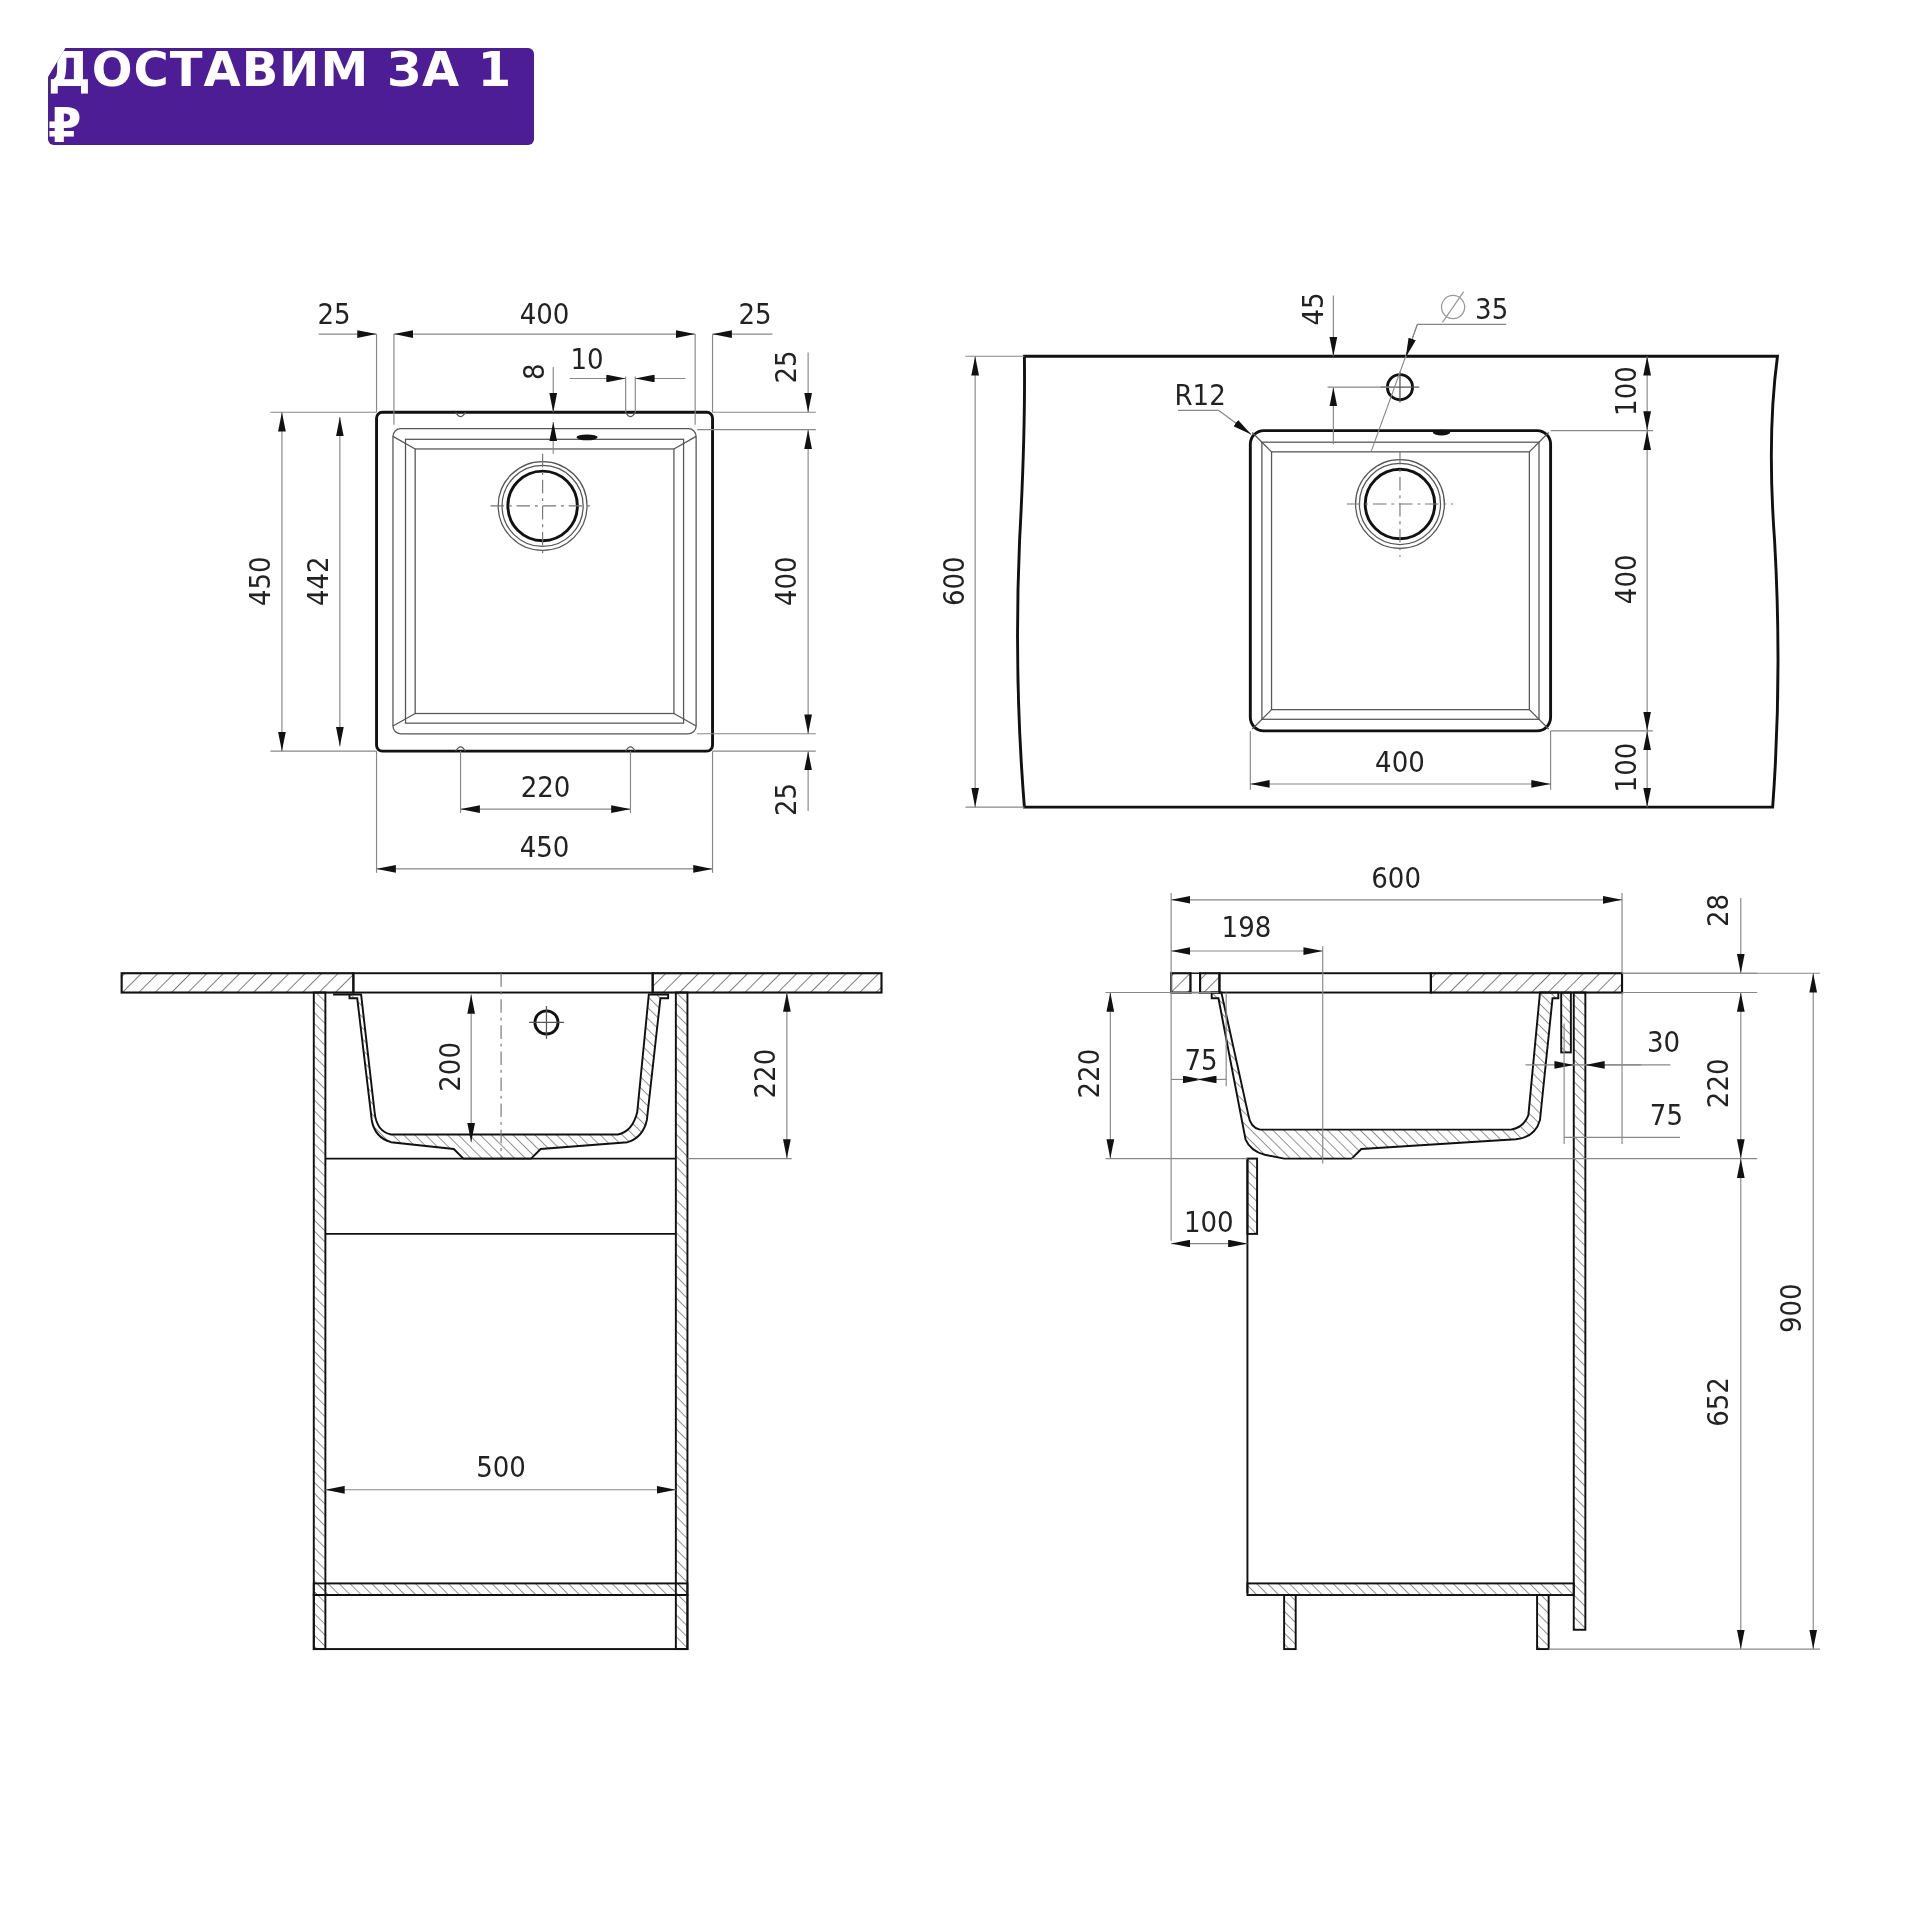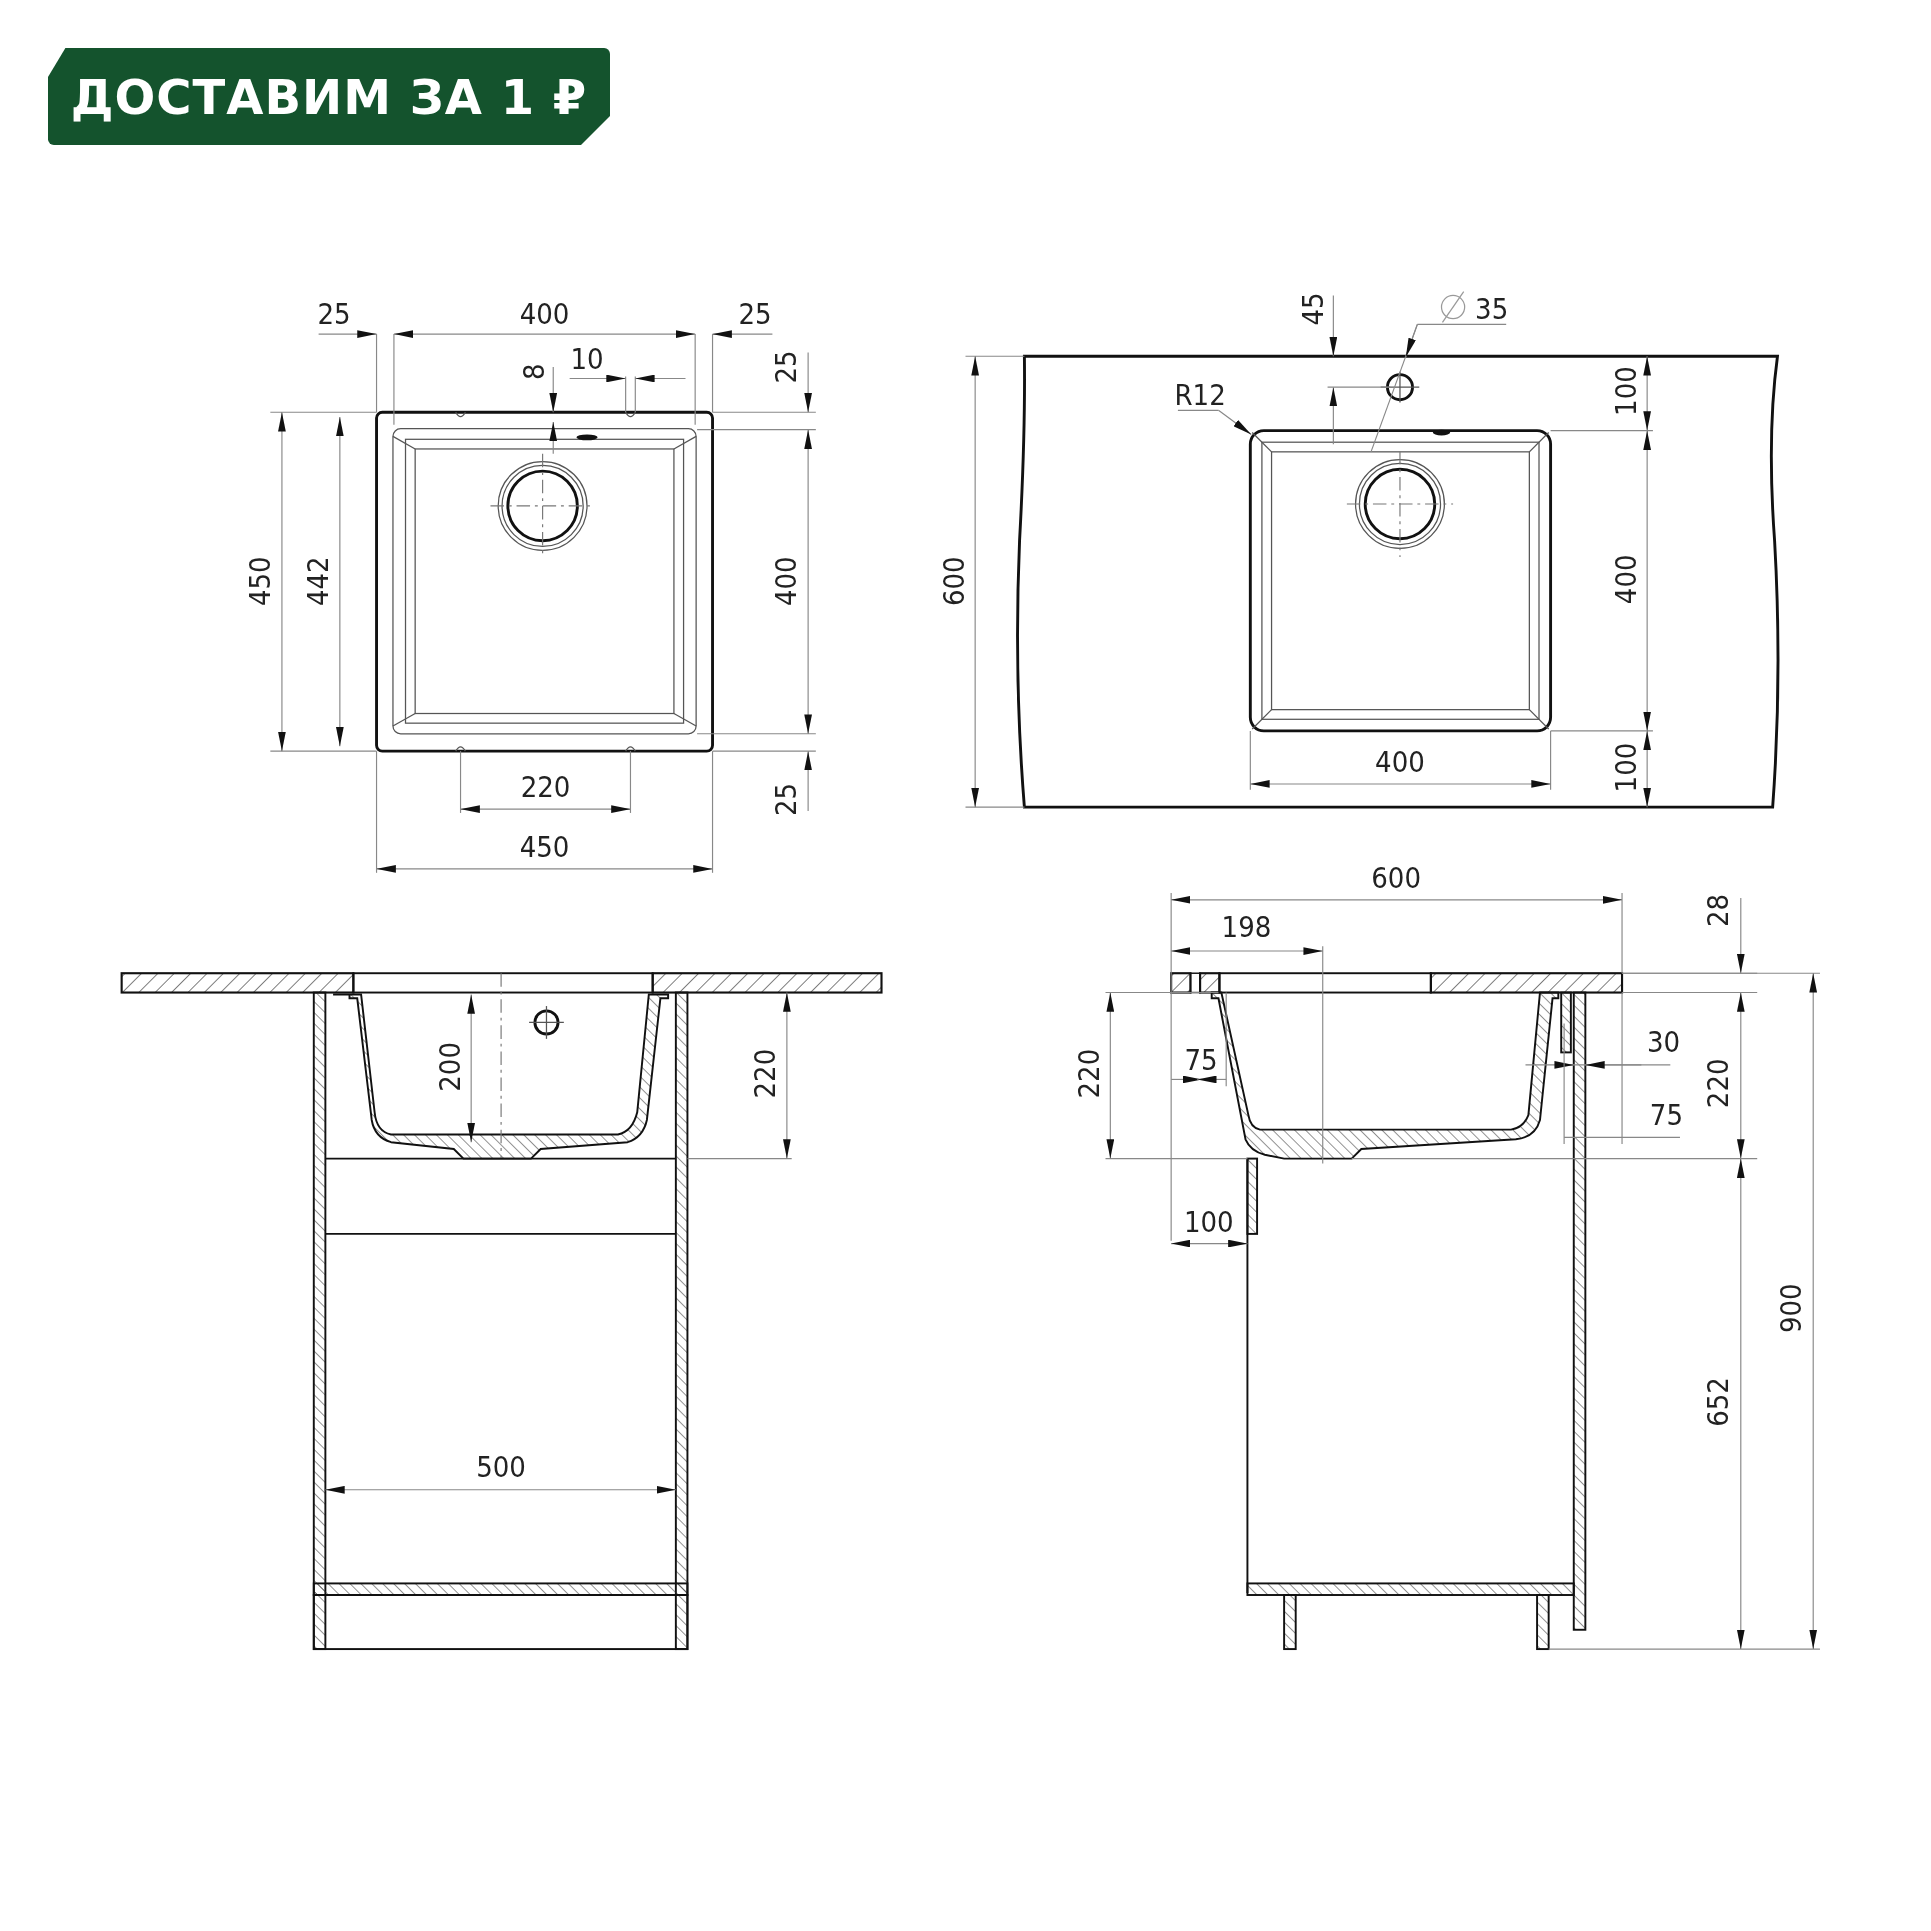--- a/index.html
+++ b/index.html
@@ -1,19 +1,19 @@
 <!DOCTYPE html>
 <html><head>
 <meta charset="utf-8">
 <style>
   html, body { margin: 0; padding: 0; background: #ffffff; }
   body { width: 1931px; height: 1931px; position: relative; overflow: hidden; font-family: "DejaVu Sans", sans-serif; }
   .badge {
-    position: absolute; left: 48px; top: 48px; width: 562px; height: 97px;
-    background: #14532d; color: #fff;
+    position: absolute; left: 48px; top: 48px; width: 486px; height: 97px;
+    background: #4c1d95; color: #fff;
     clip-path: polygon(17.4px 0, 100% 0, 100% 68px, 533px 97px, 0 97px, 0 29px);
     border-radius: 5.8px;
     display: flex; align-items: center; justify-content: center;
   }
   .badge span { font-family: "DejaVu Sans", sans-serif; font-weight: bold; font-size: 48px; letter-spacing: 1px; }
   svg.drawing { position: absolute; left: 0; top: 0; }
   .dim text, text.dim { font-family: "DejaVu Sans Condensed", "DejaVu Sans", sans-serif; font-size: 30px; fill: #222; }
   .thick { stroke: #111; stroke-width: 3; fill: none; }
   .thin { stroke: #555; stroke-width: 1.3; fill: none; }
   .ext { stroke: #888; stroke-width: 1.2; fill: none; }

